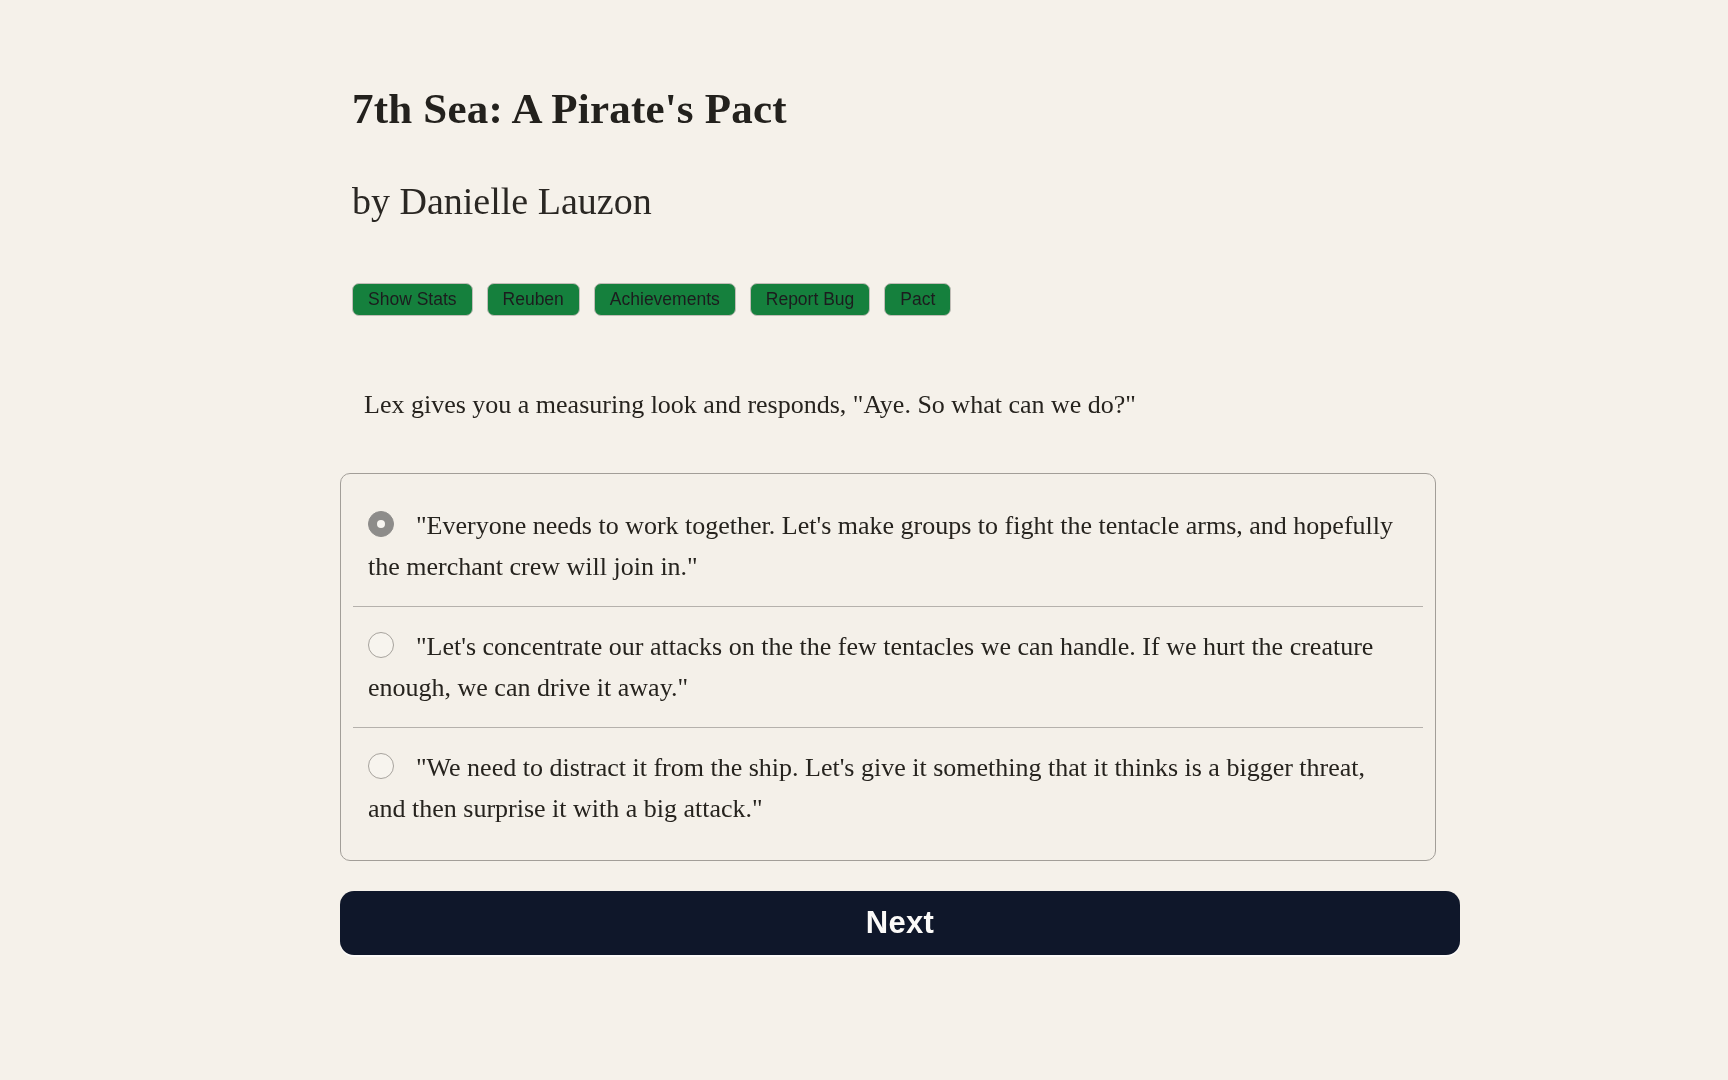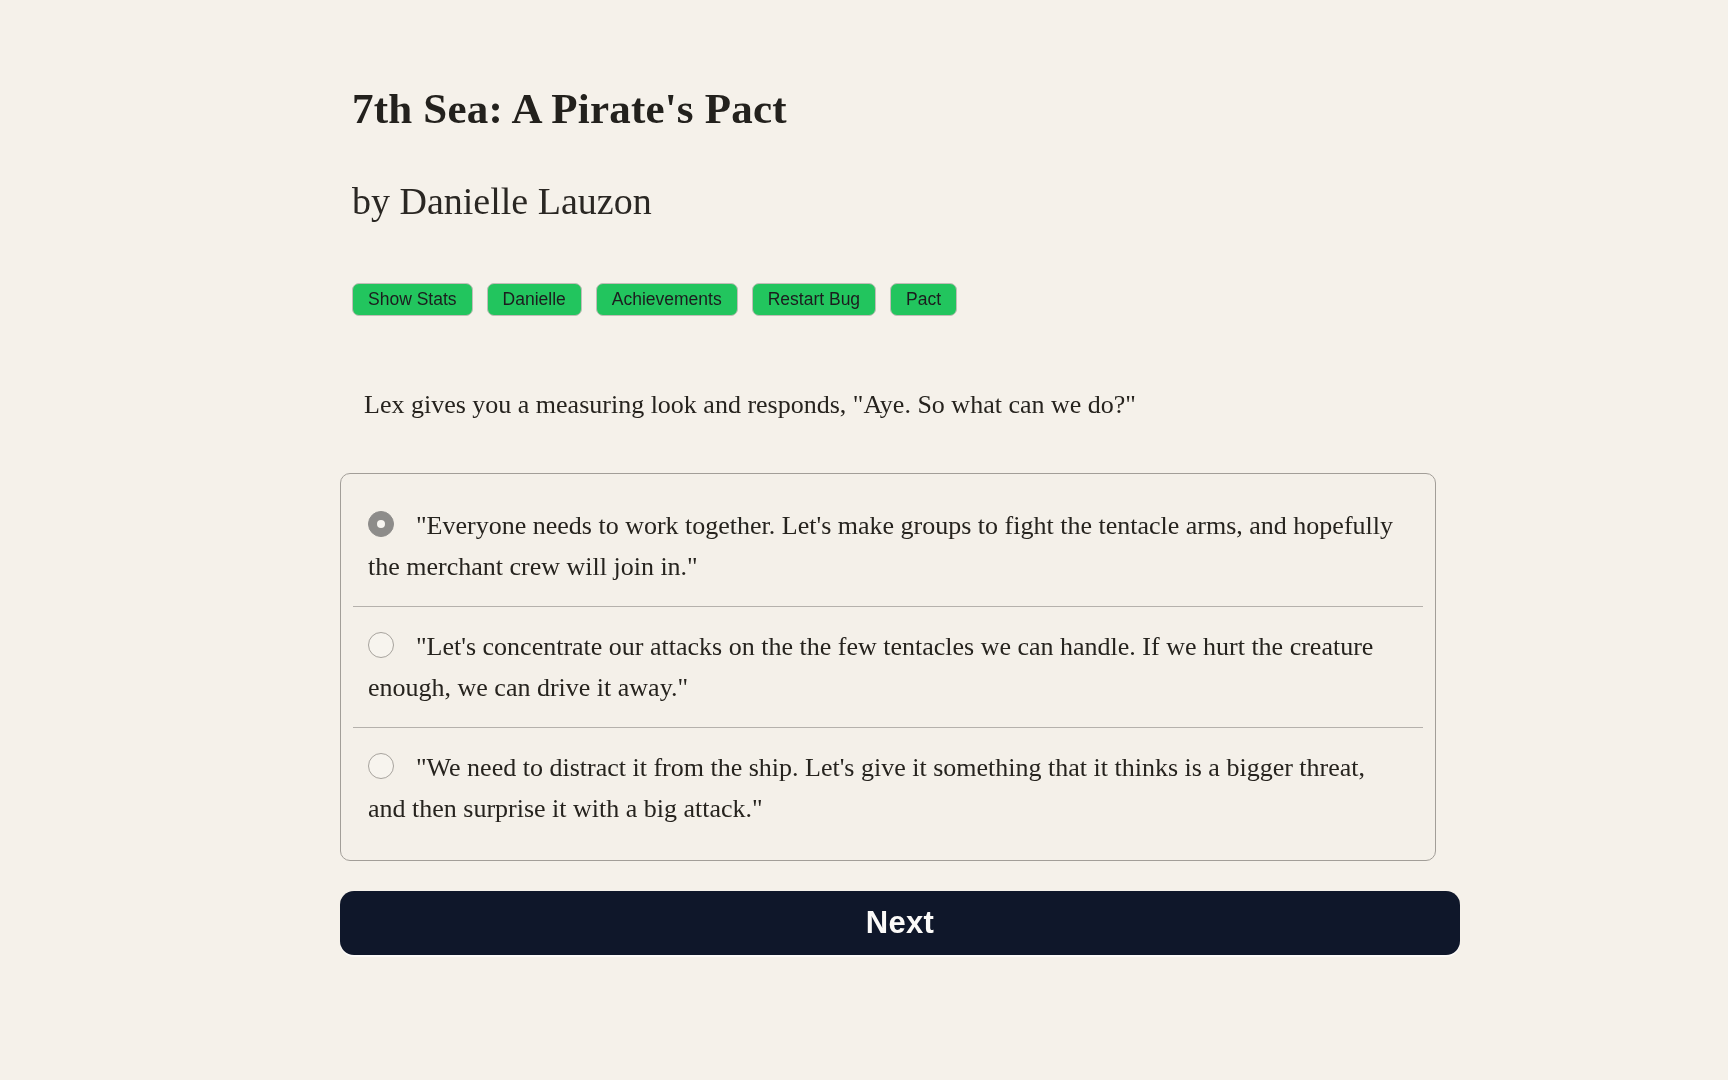--- a/index.html
+++ b/index.html
@@ -36,21 +36,21 @@
   .toolbar {
     margin-top: 36px;
     display: flex;
     gap: 14px;
     align-items: center;
   }
   .toolbar button {
     font-family: "Liberation Sans", "DejaVu Sans", sans-serif;
     font-size: 17.5px;
     color: #1c1c1e;
-    background: #22c55e;
+    background: #15803d;
     border: 1px solid #c1bdb7;
     border-radius: 7px;
     height: 33px;
     padding: 0 15px;
     cursor: pointer;
     white-space: nowrap;
   }
   .story { margin-top: 32px; }
   .story p {
     font-size: 26px;
@@ -120,23 +120,23 @@
 <body>
 
 <div class="page">
   <div class="content">
 
     <h1 class="game-title">7th Sea: A Pirate's Pact</h1>
     <div class="byline">by Danielle Lauzon</div>
 
     <div class="toolbar">
       <button class="toolbar-btn">Show Stats</button>
-      <button class="toolbar-btn">Danielle</button>
+      <button class="toolbar-btn">Reuben</button>
       <button class="toolbar-btn">Achievements</button>
-      <button class="toolbar-btn">Restart Bug</button>
+      <button class="toolbar-btn">Report Bug</button>
       <button class="toolbar-btn">Pact</button>
     </div>
 
     <div class="story">
       <p>Lex gives you a measuring look and responds, "Aye. So what can we do?"</p>
     </div>
 
     <div class="choice-box">
       <div class="choice-option">
         <span class="radio selected"></span><span>"Everyone needs to work together. Let's make groups to fight the tentacle arms, and hopefully the merchant crew will join in."</span>

